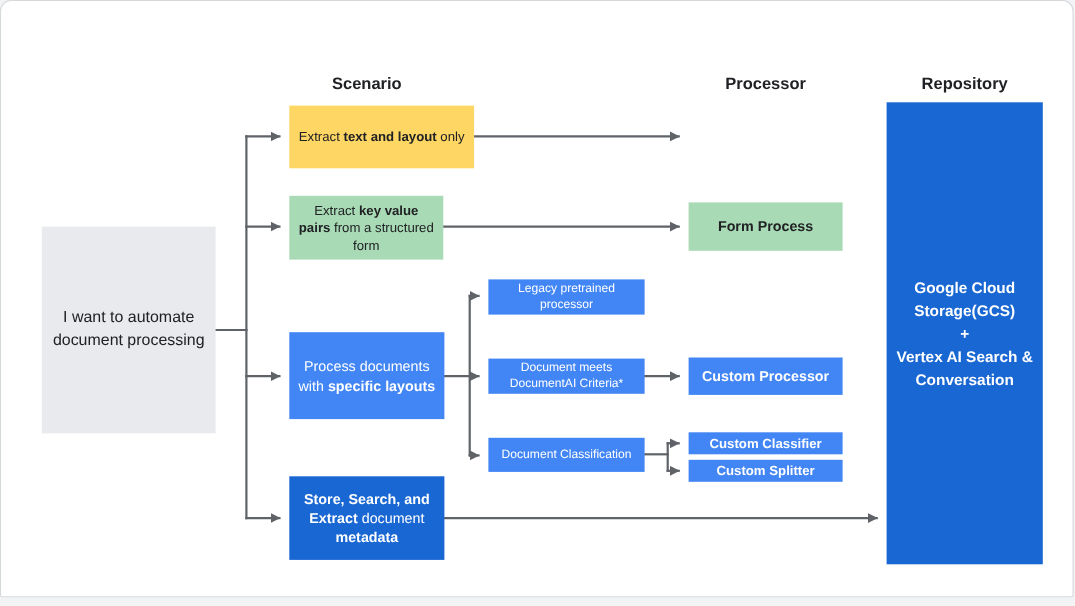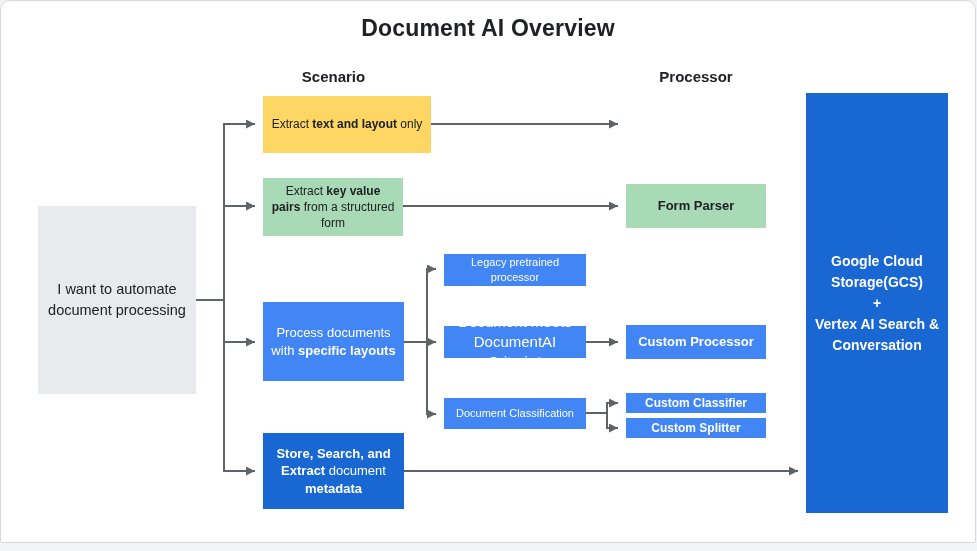--- a/index.html
+++ b/index.html
@@ -51,41 +51,41 @@
   .darkblue { background: var(--darkblue, #1967D2); color: #ffffff; }
 
   #root-box       { left: 37px;  top: 205px; width: 158px; height: 188px; font-size: 14.5px; line-height: 1.45; }
   #sc-ocr         { left: 262px; top: 95px;  width: 168px; height: 57px;  font-size: 12px; }
   #sc-form        { left: 262px; top: 177px; width: 140px; height: 58px;  font-size: 12px; }
   #sc-layouts     { left: 262px; top: 301px; width: 141px; height: 79px;  font-size: 13px; }
   #sc-store       { left: 262px; top: 432px; width: 141px; height: 76px;  font-size: 13px; font-weight: 400; }
   #sc-store .b    { font-weight: 700; }
 
   #d-legacy       { left: 443px; top: 253px; width: 142px; height: 32px; font-size: 11px; }
-  #d-criteria     { left: 443px; top: 325px; width: 142px; height: 32px; font-size: 15px; }
+  #d-criteria     { left: 443px; top: 325px; width: 142px; height: 32px; font-size: 11px; }
   #d-class        { left: 443px; top: 397px; width: 142px; height: 31px; font-size: 11px; }
 
   #p-ocr          { left: 625px; top: 100px; width: 140px; height: 46px; font-size: 13px; font-weight: 700; }
   #p-form         { left: 625px; top: 183px; width: 140px; height: 44px; font-size: 13px; font-weight: 700; }
   #p-custom       { left: 625px; top: 324px; width: 140px; height: 34px; font-size: 13px; font-weight: 700; }
   #p-classifier   { left: 625px; top: 392px; width: 140px; height: 20px; font-size: 12px; font-weight: 700; }
   #p-splitter     { left: 625px; top: 417px; width: 140px; height: 20px; font-size: 12px; font-weight: 700; }
 
   #repo-box       { left: 805px; top: 92px;  width: 142px; height: 420px; font-size: 14px; font-weight: 700; line-height: 1.5; }
   #repo-box .inner { width: 100%; }
 </style>
 </head>
 <body>
 
 <div class="canvas">
 
-  <div class="title">Document AI Overview</div>
 
   <div class="colhead" id="h-scenario">Scenario</div>
   <div class="colhead" id="h-processor">Processor</div>
+  <div class="colhead" id="h-repository">Repository</div>
 
   <svg class="connectors" viewBox="0 0 976 543" fill="none" stroke="#5F6368" stroke-width="2" stroke-linecap="square">
     <defs>
       <marker id="arr" markerWidth="9" markerHeight="9" refX="8" refY="4.5" orient="auto" markerUnits="userSpaceOnUse">
         <path d="M0,0 L9,4.5 L0,9 z" fill="#5F6368" stroke="none"></path>
       </marker>
     </defs>
     <path d="M195 299 H223"></path>
     <path d="M223 123 V470"></path>
     <path d="M223 123 H253" marker-end="url(#arr)"></path>
@@ -130,21 +130,21 @@
     <span>Legacy pretrained processor</span>
   </div>
   <div class="box blue" id="d-criteria">
     <span>Document meets DocumentAI Criteria*</span>
   </div>
   <div class="box blue" id="d-class">
     <span>Document Classification</span>
   </div>
 
   <div class="box green" id="p-form">
-    <span>Form Parser</span>
+    <span>Form Process</span>
   </div>
   <div class="box blue" id="p-custom">
     <span>Custom Processor</span>
   </div>
   <div class="box blue" id="p-classifier">
     <span>Custom Classifier</span>
   </div>
   <div class="box blue" id="p-splitter">
     <span>Custom Splitter</span>
   </div>

